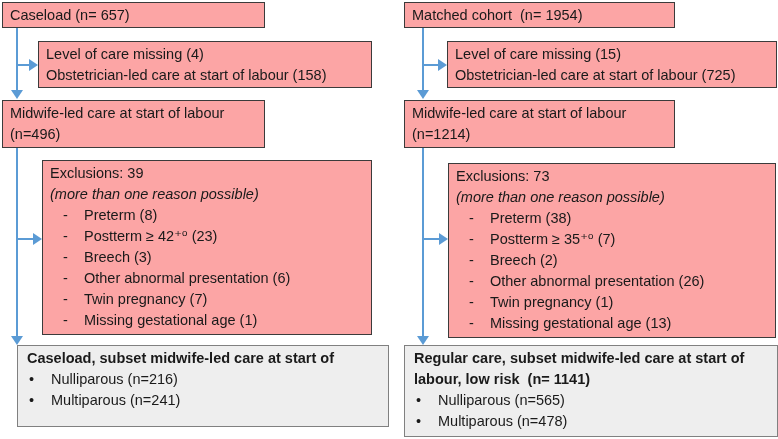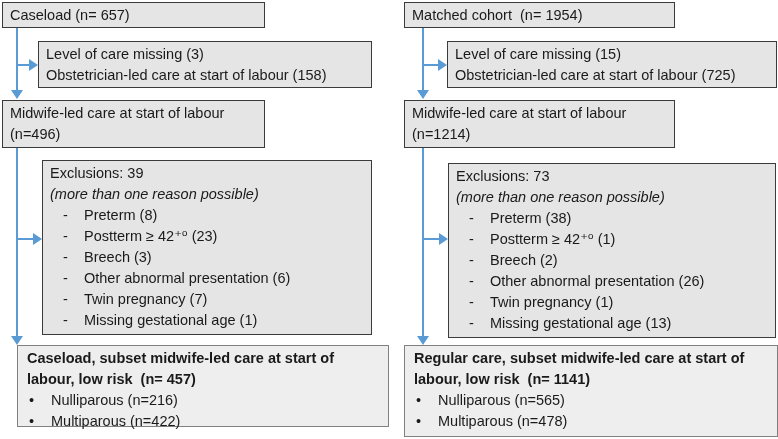--- a/index.html
+++ b/index.html
@@ -16,21 +16,21 @@
     height: 439px;
     background: #ffffff;
     font-family: "Liberation Sans", "DejaVu Sans", sans-serif;
     color: var(--text);
     overflow: hidden;
   }
   .box {
     position: absolute;
     box-sizing: border-box;
     border: 1.5px solid var(--box_border);
-    background: #e5e5e5;
+    background: #fca5a5;
     font-size: 14.5px;
     line-height: 21px;
     padding: 2px 7px;
   }
   .box.final {
     background: var(--final_box_fill);
     border-color: var(--final_box_border);
     padding: 2px 9px;
   }
   .pre { white-space: pre; }
@@ -59,21 +59,21 @@
 </head>
 <body>
 
 <div id="canvas">
 
   <div class="box" style="left:2px; top:2px; width:263px; height:26px;">
     <div class="pre">Caseload (n= 657)</div>
   </div>
 
   <div class="box" style="left:38px; top:41px; width:334px; height:47px;">
-    <div>Level of care missing (3)</div>
+    <div>Level of care missing (4)</div>
     <div>Obstetrician-led care at start of labour (158)</div>
   </div>
 
   <div class="box" style="left:2px; top:100px; width:263px; height:48px;">
     <div>Midwife-led care at start of labour</div>
     <div>(n=496)</div>
   </div>
 
   <div class="box" style="left:42px; top:160px; width:330px; height:175px;">
     <div>Exclusions: 39</div>
@@ -99,28 +99,27 @@
       <span>Twin pregnancy (7)</span>
     </div>
     <div class="xitem">
       <span class="xmark">-</span>
       <span>Missing gestational age (1)</span>
     </div>
   </div>
 
   <div class="box final" style="left:17px; top:345px; width:372px; height:82px;">
     <div class="bold pre">Caseload, subset midwife-led care at start of</div>
-    <div class="bold pre">labour, low risk  (n= 457)</div>
     <div class="bitem">
       <span class="bmark">•</span>
       <span>Nulliparous (n=216)</span>
     </div>
     <div class="bitem">
       <span class="bmark">•</span>
-      <span>Multiparous (n=422)</span>
+      <span>Multiparous (n=241)</span>
     </div>
   </div>
 
   <div class="vline" style="left:15.5px; top:28px; height:62px;"></div>
   <div class="head-down" style="left:10.75px; top:90px;"></div>
   <div class="hline" style="left:15.5px; top:63.75px; width:14px;"></div>
   <div class="head-right" style="left:29px; top:59px;"></div>
   <div class="vline" style="left:15.5px; top:148px; height:188px;"></div>
   <div class="head-down" style="left:10.75px; top:336px;"></div>
   <div class="hline" style="left:15.5px; top:237.75px; width:18px;"></div>
@@ -142,21 +141,21 @@
 
   <div class="box" style="left:448px; top:163px; width:328px; height:175px;">
     <div>Exclusions: 73</div>
     <div class="italic">(more than one reason possible)</div>
     <div class="xitem">
       <span class="xmark">-</span>
       <span>Preterm (38)</span>
     </div>
     <div class="xitem">
       <span class="xmark">-</span>
-      <span>Postterm ≥ 42⁺⁰ (1)</span>
+      <span>Postterm ≥ 35⁺⁰ (7)</span>
     </div>
     <div class="xitem">
       <span class="xmark">-</span>
       <span>Breech (2)</span>
     </div>
     <div class="xitem">
       <span class="xmark">-</span>
       <span>Other abnormal presentation (26)</span>
     </div>
     <div class="xitem">

